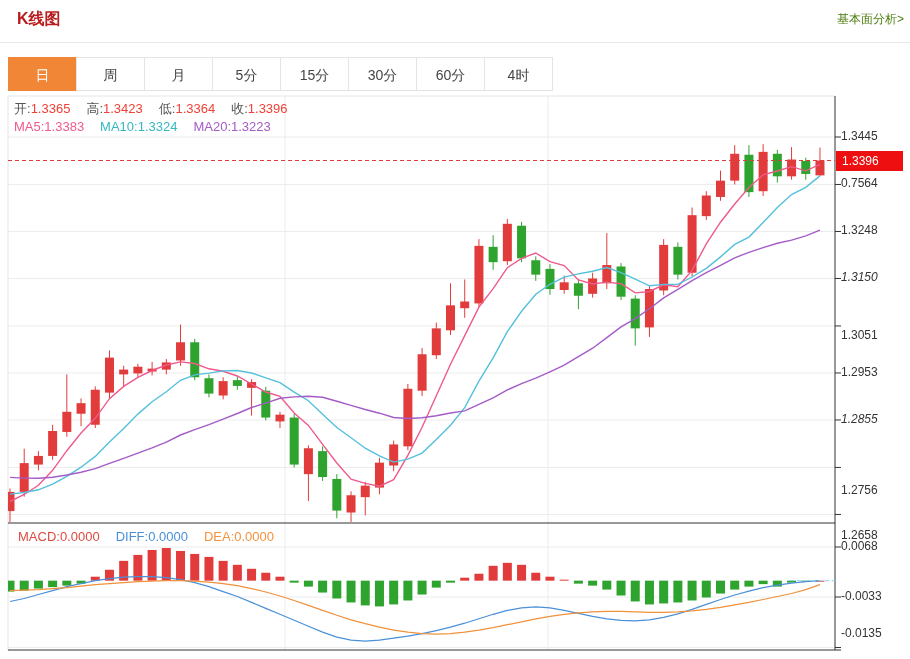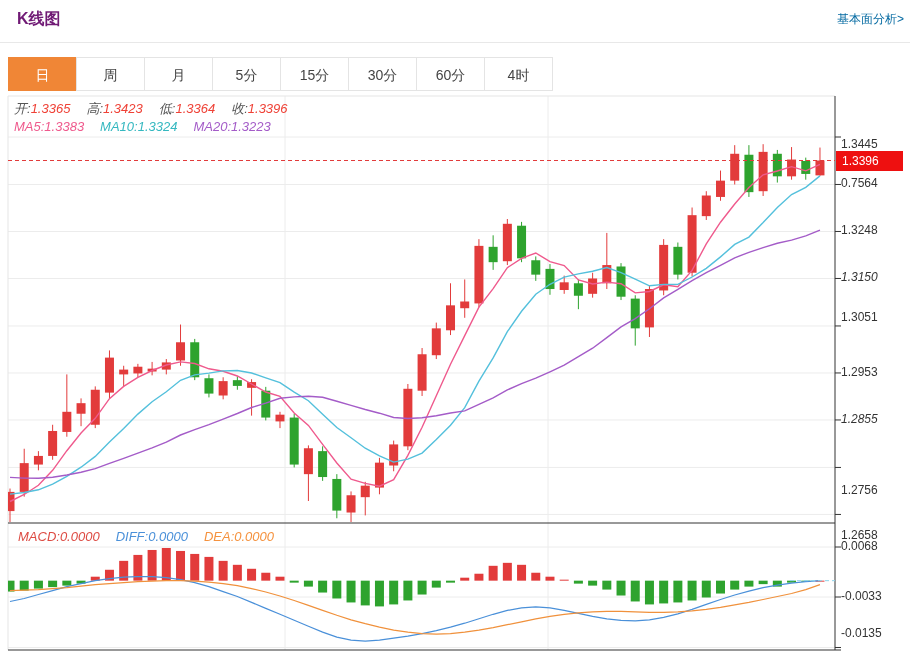--- a/index.html
+++ b/index.html
@@ -1,27 +1,27 @@
 <!DOCTYPE html>
 <html><head>
 <meta charset="utf-8">
 <style>
   html,body{margin:0;padding:0;}
   body{width:910px;height:659px;background:#fff;position:relative;overflow:hidden;
        font-family:"Liberation Sans",sans-serif;}
-  .page-title{position:absolute;left:17px;top:9px;font-size:16px;font-weight:bold;color:#701a75;}
-  .top-link{position:absolute;right:6px;top:11px;font-size:12px;color:#0369a1;cursor:pointer;}
+  .page-title{position:absolute;left:17px;top:9px;font-size:16px;font-weight:bold;color:#b91c1c;}
+  .top-link{position:absolute;right:6px;top:11px;font-size:12px;color:#4d7c0f;cursor:pointer;}
   .title-divider{position:absolute;left:0;top:42px;width:910px;border-top:1px solid #e8e8e8;}
   .tabbar{position:absolute;left:8px;top:57px;display:flex;}
   .tab{width:69px;height:34px;line-height:34px;text-align:center;font-size:14px;color:#444;
        background:#fff;border:1px solid #e4e4e4;margin-left:-1px;cursor:pointer;box-sizing:border-box;}
   .tab:first-child{margin-left:0;}
   .tab.active{background:#f08636;border-color:#f08636;color:#fff;}
   #chart-svg{position:absolute;left:0;top:0;}
-  .overlay-row{position:absolute;font-size:13px;white-space:nowrap;font-style:italic;}
+  .overlay-row{position:absolute;font-size:13px;white-space:nowrap;}
   .overlay-row .seg{margin-right:16px;}
   .axis-label{position:absolute;left:841px;font-size:12px;color:#333;}
   .price-badge{position:absolute;left:836px;width:67px;height:20px;line-height:20px;
                font-size:12px;color:#fff;background:#ee1010;padding-left:6px;box-sizing:border-box;}
 </style>
 </head>
 <body>
 
 <div class="page-title">K线图</div>
 <div class="top-link">基本面分析&gt;</div>
@@ -263,25 +263,25 @@
       <polyline points="10,477.4 24.21,478.1 38.42,478.3 52.63,477.2 66.84,475.0 81.05000000000001,472.3 95.26,468.7 109.47,463.4 123.68,458.4 137.89000000000001,453.2 152.10000000000002,447.9 166.31,442.1 180.52,435.0 194.73000000000002,429.6 208.94,424.7 223.15,419.1 237.36,413.5 251.57000000000002,407.5 265.78000000000003,403.1 279.99,398.3 294.20000000000005,396.9 308.41,396.2 322.62,397.3 336.83000000000004,401.2 351.04,405.4 365.25,409.5 379.46000000000004,413.2 393.67,417.5 407.88,418.5 422.09000000000003,417.8 436.3,415.8 450.51000000000005,413.0 464.72,410.9 478.93,404.4 493.14000000000004,397.8 507.35,389.9 521.5600000000001,383.6 535.77,378.2 549.98,371.8 564.19,365.1 578.4000000000001,356.7 592.61,348.2 606.82,337.6 621.0300000000001,326.9 635.24,318.6 649.45,308.7 663.6600000000001,297.9 677.87,289.4 692.08,280.7 706.2900000000001,272.7 720.5,265.4 734.71,257.8 748.9200000000001,252.3 763.13,247.6 777.34,243.3 791.5500000000001,240.1 805.76,235.9 819.97,230.2" fill="none" stroke="#a45cc8" stroke-width="1.4"></polyline>
     </g>
     <line x1="8" y1="160.5000000000006" x2="835" y2="160.5000000000006" stroke="#e23b3b" stroke-dasharray="4,3"></line>
   </svg>
 
 <div class="overlay-row" id="ohlc-row" style="left:14px;top:100px;"><span class="seg"><span style="color: rgb(85, 85, 85);">开:</span><span style="color: rgb(239, 65, 54);">1.3365</span></span><span class="seg"><span style="color: rgb(85, 85, 85);">高:</span><span style="color: rgb(239, 65, 54);">1.3423</span></span><span class="seg"><span style="color: rgb(85, 85, 85);">低:</span><span style="color: rgb(239, 65, 54);">1.3364</span></span><span class="seg"><span style="color: rgb(85, 85, 85);">收:</span><span style="color: rgb(239, 65, 54);">1.3396</span></span></div>
 <div class="overlay-row" id="ma-row" style="left:14px;top:119px;"><span class="seg"><span style="color: rgb(239, 90, 141);">MA5:</span><span style="color: rgb(239, 90, 141);">1.3383</span></span><span class="seg"><span style="color: rgb(53, 184, 192);">MA10:</span><span style="color: rgb(53, 184, 192);">1.3324</span></span><span class="seg"><span style="color: rgb(164, 92, 200);">MA20:</span><span style="color: rgb(164, 92, 200);">1.3223</span></span></div>
 <div class="overlay-row" id="macd-row" style="left:18px;top:529px;"><span class="seg"><span style="color: rgb(221, 75, 67);">MACD:</span><span style="color: rgb(221, 75, 67);">0.0000</span></span><span class="seg"><span style="color: rgb(74, 144, 217);">DIFF:</span><span style="color: rgb(74, 144, 217);">0.0000</span></span><span class="seg"><span style="color: rgb(245, 146, 62);">DEA:</span><span style="color: rgb(245, 146, 62);">0.0000</span></span></div>
 
 <div id="axis-labels">
-    <div class="axis-label" style="top: 129px; margin-top: 8px;">1.3445</div>
+    <div class="axis-label" style="top: 129px;">1.3445</div>
     <div class="axis-label" style="top: 176.48px;">0.7564</div>
     <div class="axis-label" style="top: 223.48px;">1.3248</div>
     <div class="axis-label" style="top: 270.48px; font-style: italic;">1.3150</div>
-    <div class="axis-label" style="top: 310px;">1.3051</div>
+    <div class="axis-label" style="top: 328px;">1.3051</div>
     <div class="axis-label" style="top: 364.959px;">1.2953</div>
     <div class="axis-label" style="top: 411.959px; font-style: italic;">1.2855</div>
     <div class="axis-label" style="top: 459.439px; margin-top: 24px;">1.2756</div>
     <div class="axis-label" style="top: 506.439px; margin-top: 22px;">1.2658</div>
     <div class="axis-label" style="top: 539px;">0.0068</div>
     <div class="axis-label" style="top: 589px;">-0.0033</div>
     <div class="axis-label" style="top: 626px;">-0.0135</div>
   </div>
 <div class="price-badge" id="price-badge" style="top: 150.5px;">1.3396</div>
 

